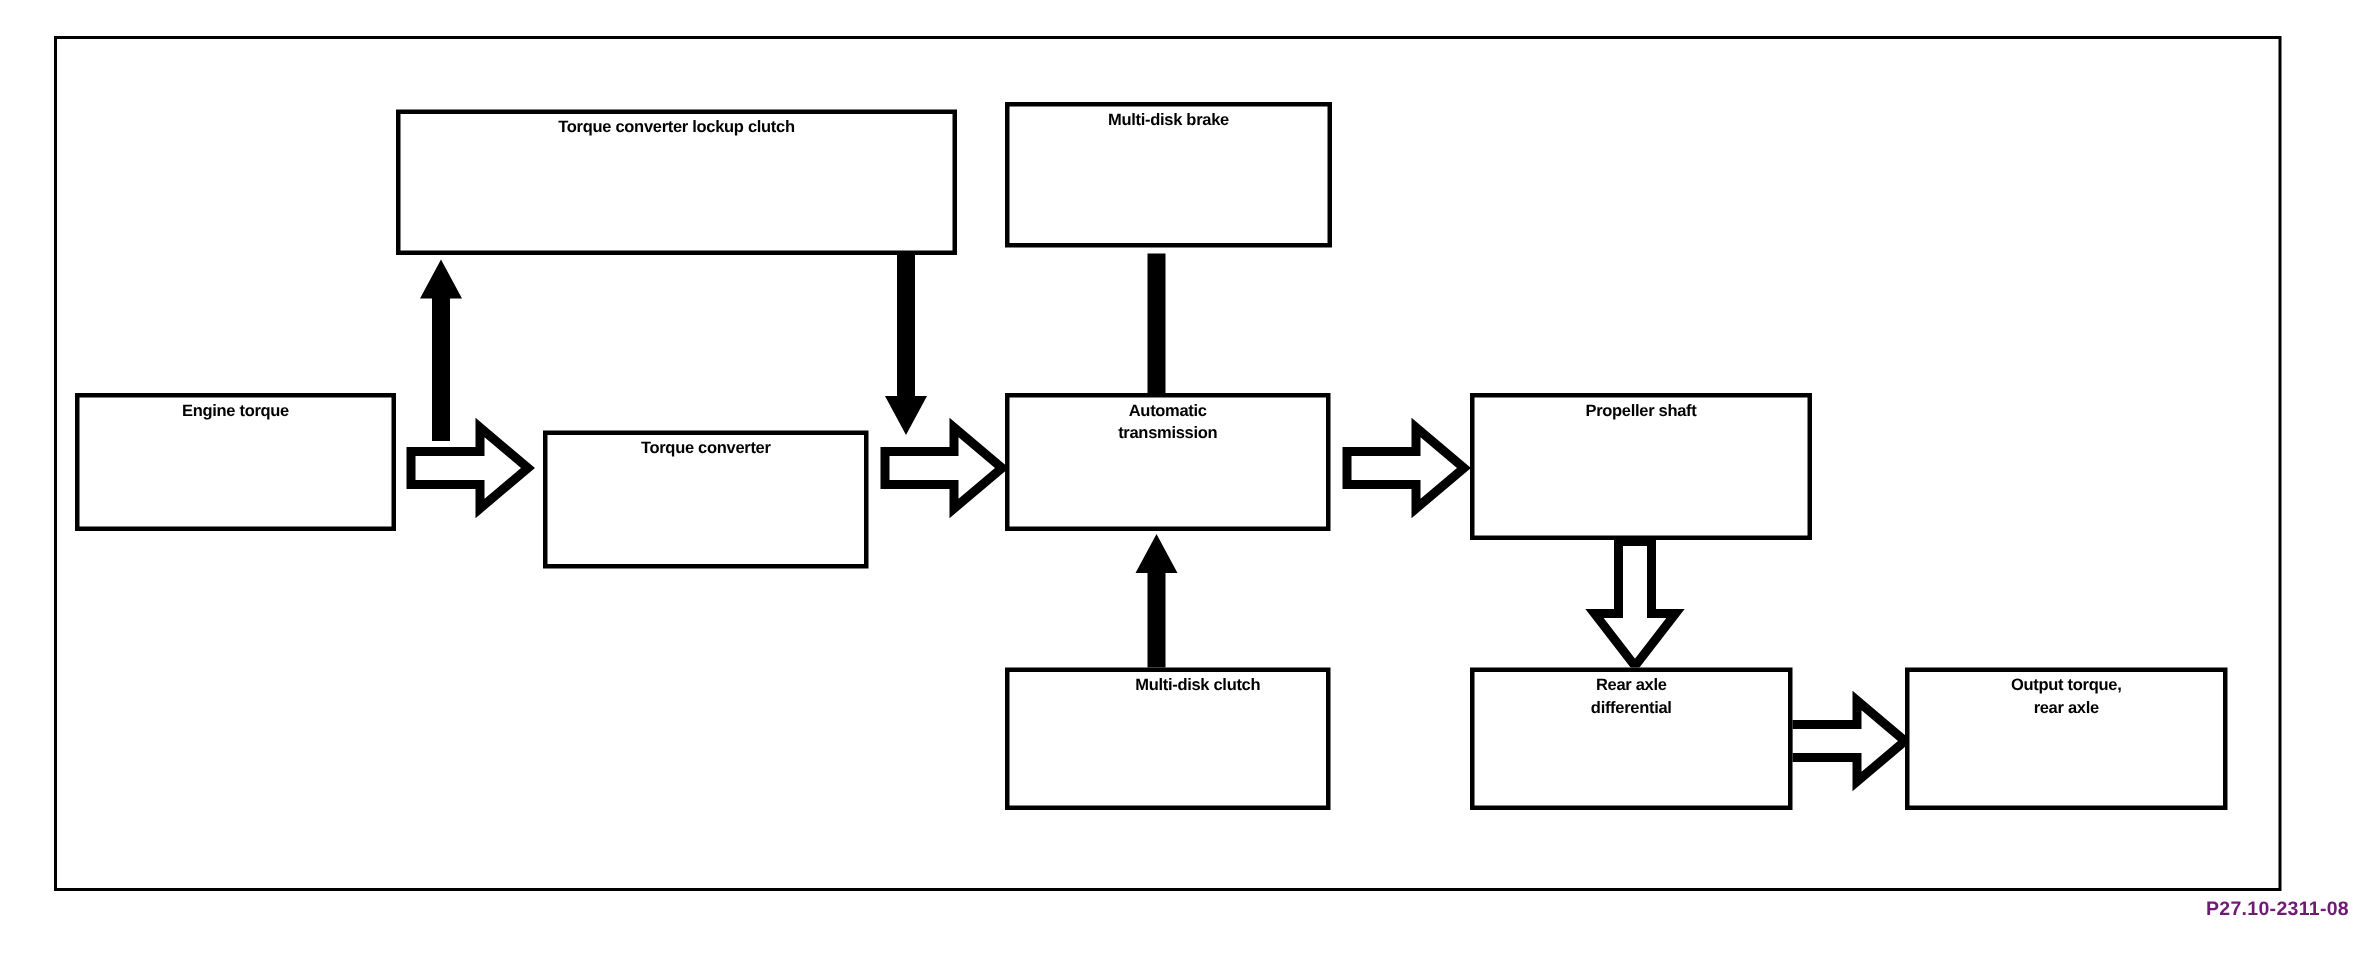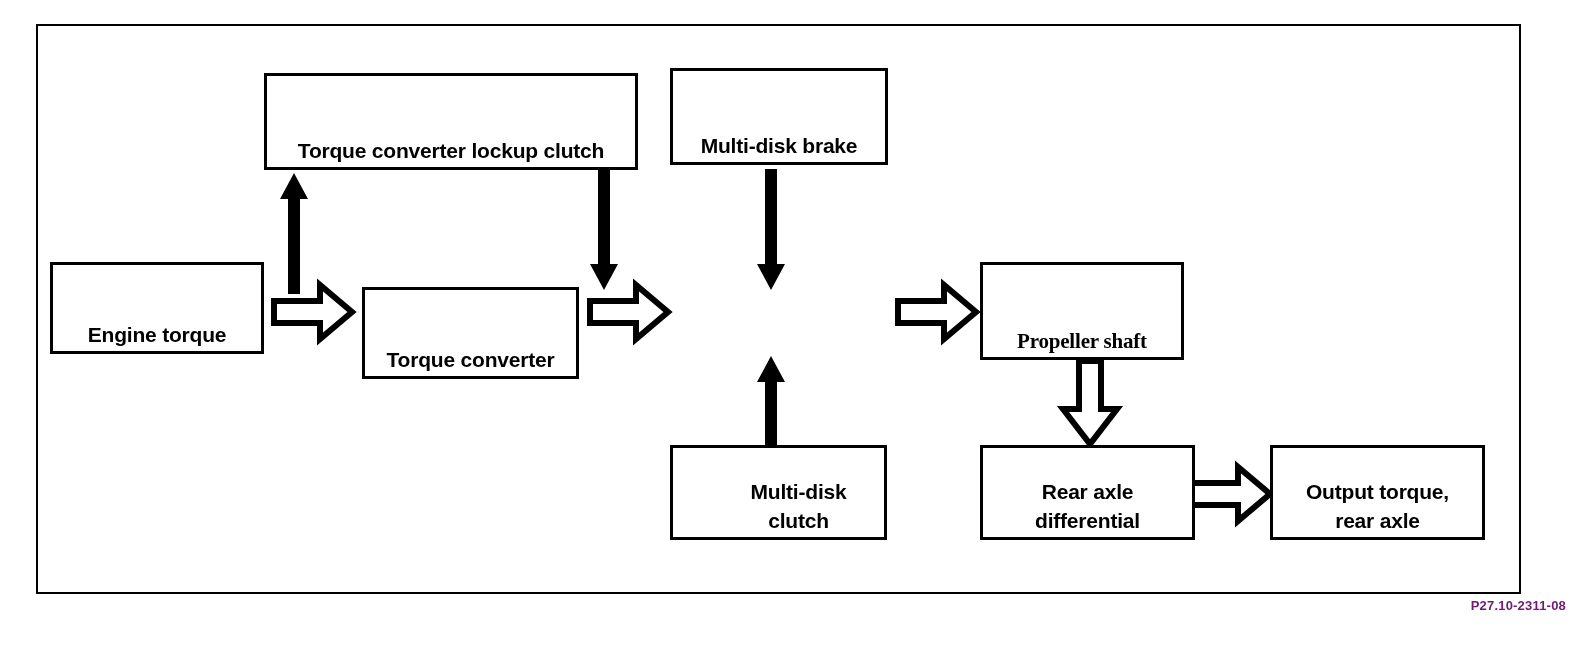--- a/index.html
+++ b/index.html
@@ -27,26 +27,26 @@
     border: 2px solid #000000;
     box-sizing: border-box;
     background: #ffffff;
   }
   .node {
     position: absolute;
     border: 3px solid #000000;
     box-sizing: border-box;
     background: #ffffff;
     display: flex;
-    align-items: flex-end;
+    align-items: flex-start;
     justify-content: center;
     text-align: center;
     color: #000000;
     font-weight: bold;
-    font-size: 21px;
+    font-size: 11px;
     line-height: 1.35;
     letter-spacing: -0.2px;
     padding: 2px 6px;
   }
   .node-label {
     display: block;
     white-space: pre-line;
   }
   .conn {
     position: absolute;
@@ -136,22 +136,26 @@
     </div>
 
     <div class="node" style="left:632px; top:42px; width:218px; height:97px;">
       <span class="node-label">Multi-disk brake</span>
     </div>
 
     <div class="node" style="left:324px; top:236px; width:217px; height:92px;margin-top:25px;">
       <span class="node-label">Torque converter</span>
     </div>
 
+    <div class="node" style="left:632px; top:236px; width:217px; height:92px;">
+      <span class="node-label">Automatic
+transmission</span>
+    </div>
 
-    <div class="node" style="left:942px; top:236px; width:204px; height:98px;font-family:Liberation Serif, serif;">
+    <div class="node" style="left:942px; top:236px; width:228px; height:98px;">
       <span class="node-label">Propeller shaft</span>
     </div>
 
     <div class="node" style="left:632px; top:419px; width:217px; height:95px;padding-left:46px;">
       <span class="node-label">Multi-disk clutch</span>
     </div>
 
     <div class="node" style="left:942px; top:419px; width:215px; height:95px;">
       <span class="node-label">Rear axle
 differential</span>

